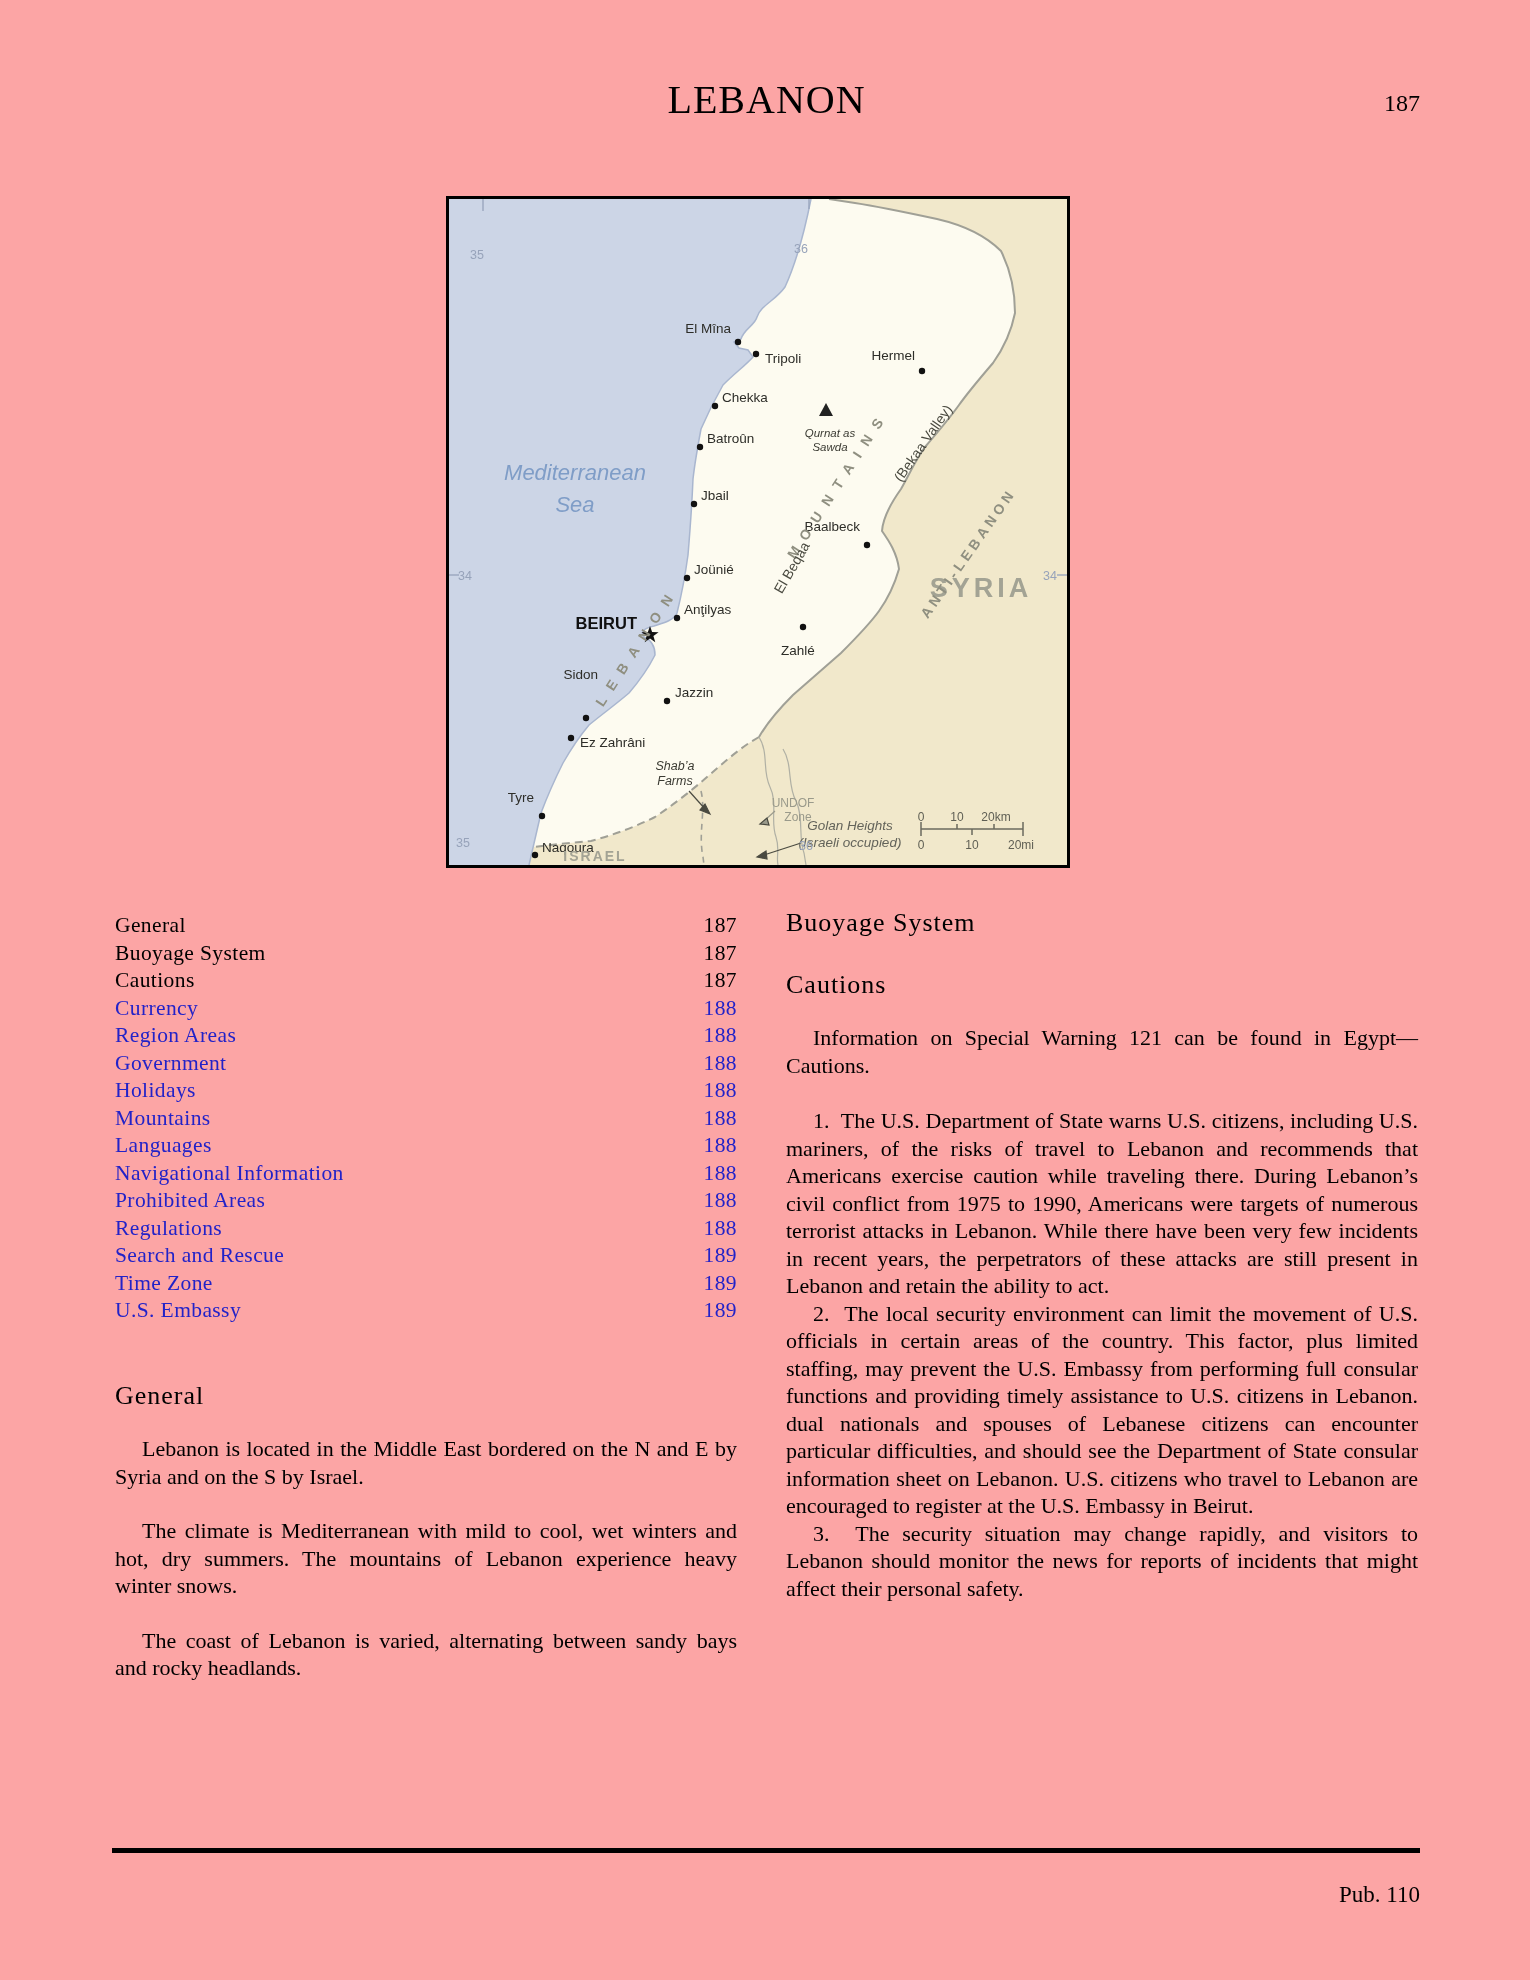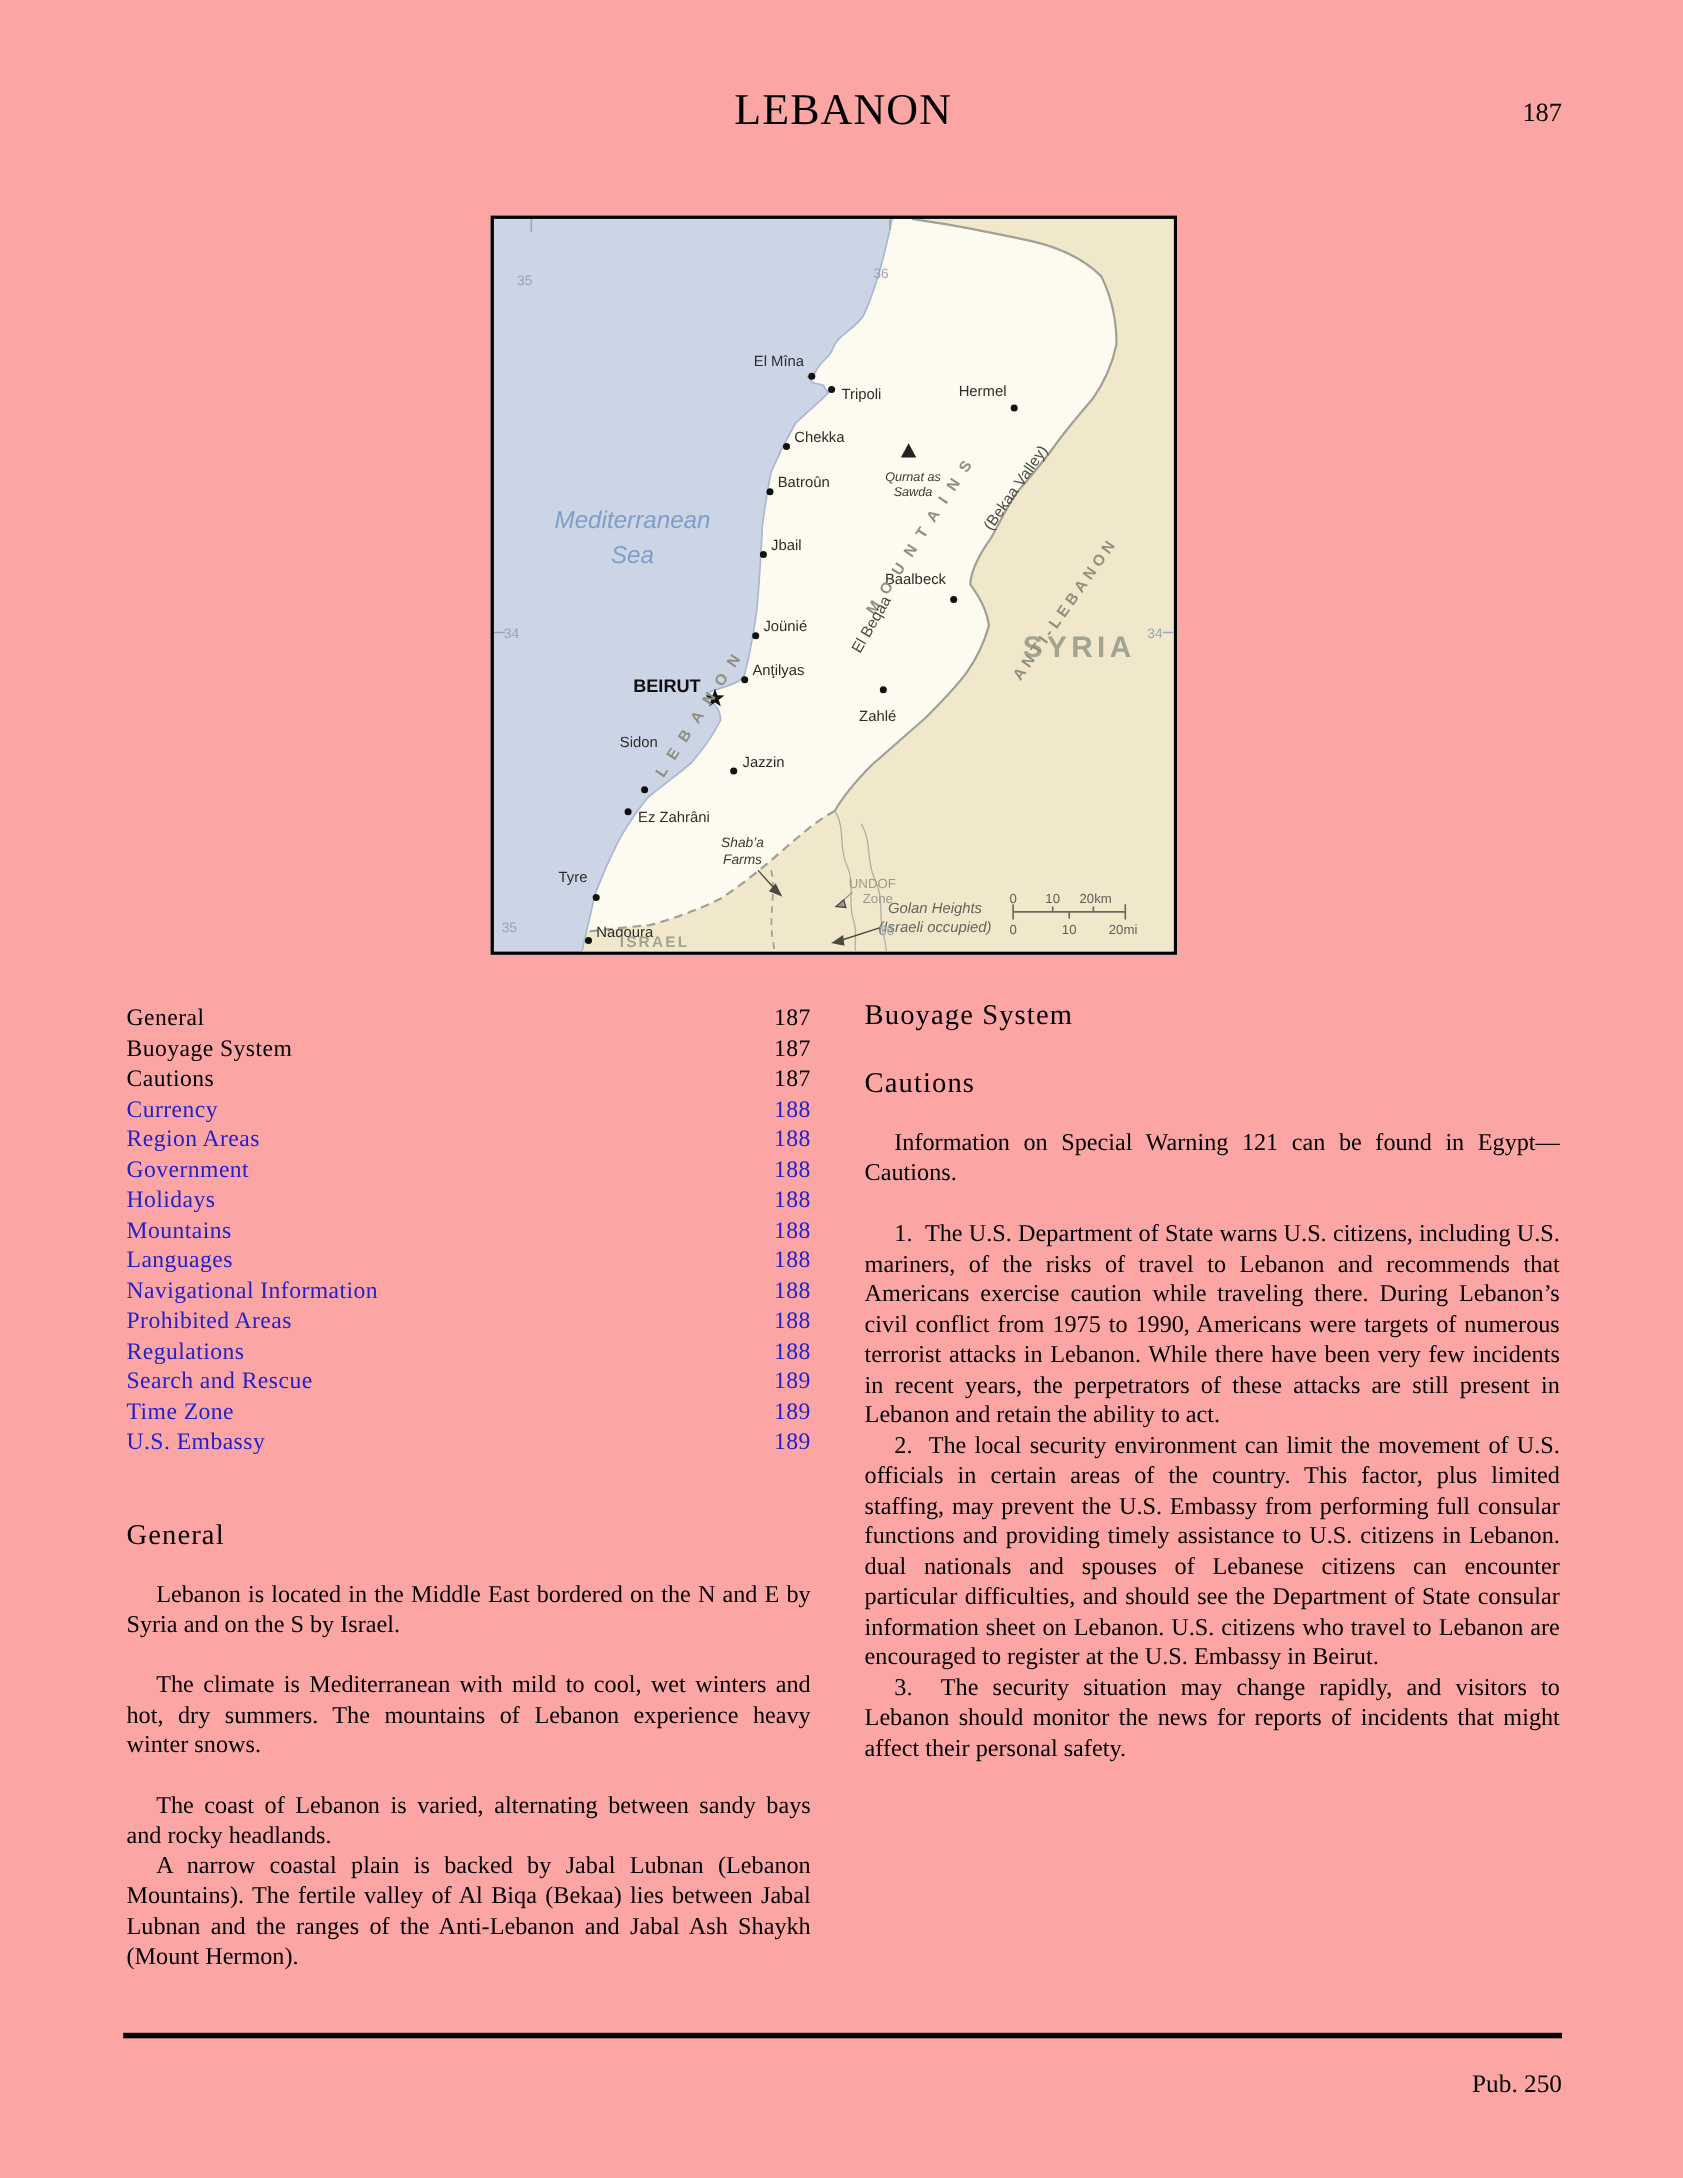--- a/index.html
+++ b/index.html
@@ -243,21 +243,20 @@
         <span>189</span>
       </div>
     </div>
 
   <div class="left-text">
     <h2 class="sec">General</h2>
     <div>
         <p class="para gap">Lebanon is located in the Middle East bordered on the N and E by Syria and on the S by Israel.</p>
         <p class="para gap">The climate is Mediterranean with mild to cool, wet winters and hot, dry summers. The mountains of Lebanon experience heavy winter snows.</p>
         <p class="para">The coast of Lebanon is varied, alternating between sandy bays and rocky headlands.</p>
-        <p class="para">A narrow coastal plain is backed by Jabal Lubnan (Lebanon Mountains). The fertile valley of Al Biqa (Bekaa) lies between Jabal Lubnan and the ranges of the Anti-Lebanon and Jabal Ash Shaykh (Mount Hermon).</p>
       </div>
   </div>
 
   <div class="right-col">
     <div>
       <h2 class="sec">Buoyage System</h2>
     </div>
     <div class="sec-gap">
       <h2 class="sec">Cautions</h2>
       <div id="warnings">
@@ -267,15 +266,15 @@
           <div class="warning">
             <p class="para">1.&nbsp;&nbsp;The U.S. Department of State warns U.S. citizens, including U.S. mariners, of the risks of travel to Lebanon and recommends that Americans exercise caution while traveling there. During Lebanon’s civil conflict from 1975 to 1990, Americans were targets of numerous terrorist attacks in Lebanon. While there have been very few incidents in recent years, the perpetrators of these attacks are still present in Lebanon and retain the ability to act.</p>
             <p class="para">2.&nbsp;&nbsp;The local security environment can limit the movement of U.S. officials in certain areas of the country. This factor, plus limited staffing, may prevent the U.S. Embassy from performing full consular functions and providing timely assistance to U.S. citizens in Lebanon. dual nationals and spouses of Lebanese citizens can encounter particular difficulties, and should see the Department of State consular information sheet on Lebanon. U.S. citizens who travel to Lebanon are encouraged to register at the U.S. Embassy in Beirut.</p>
             <p class="para">3.&nbsp;&nbsp;The security situation may change rapidly, and visitors to Lebanon should monitor the news for reports of incidents that might affect their personal safety.</p>
           </div>
         </div>
     </div>
   </div>
 
   <div class="rule"></div>
-  <div class="footer-text">Pub. 250</div>
+  <div class="footer-text">Pub. 110</div>
 
 </div>
 
 </body></html>

